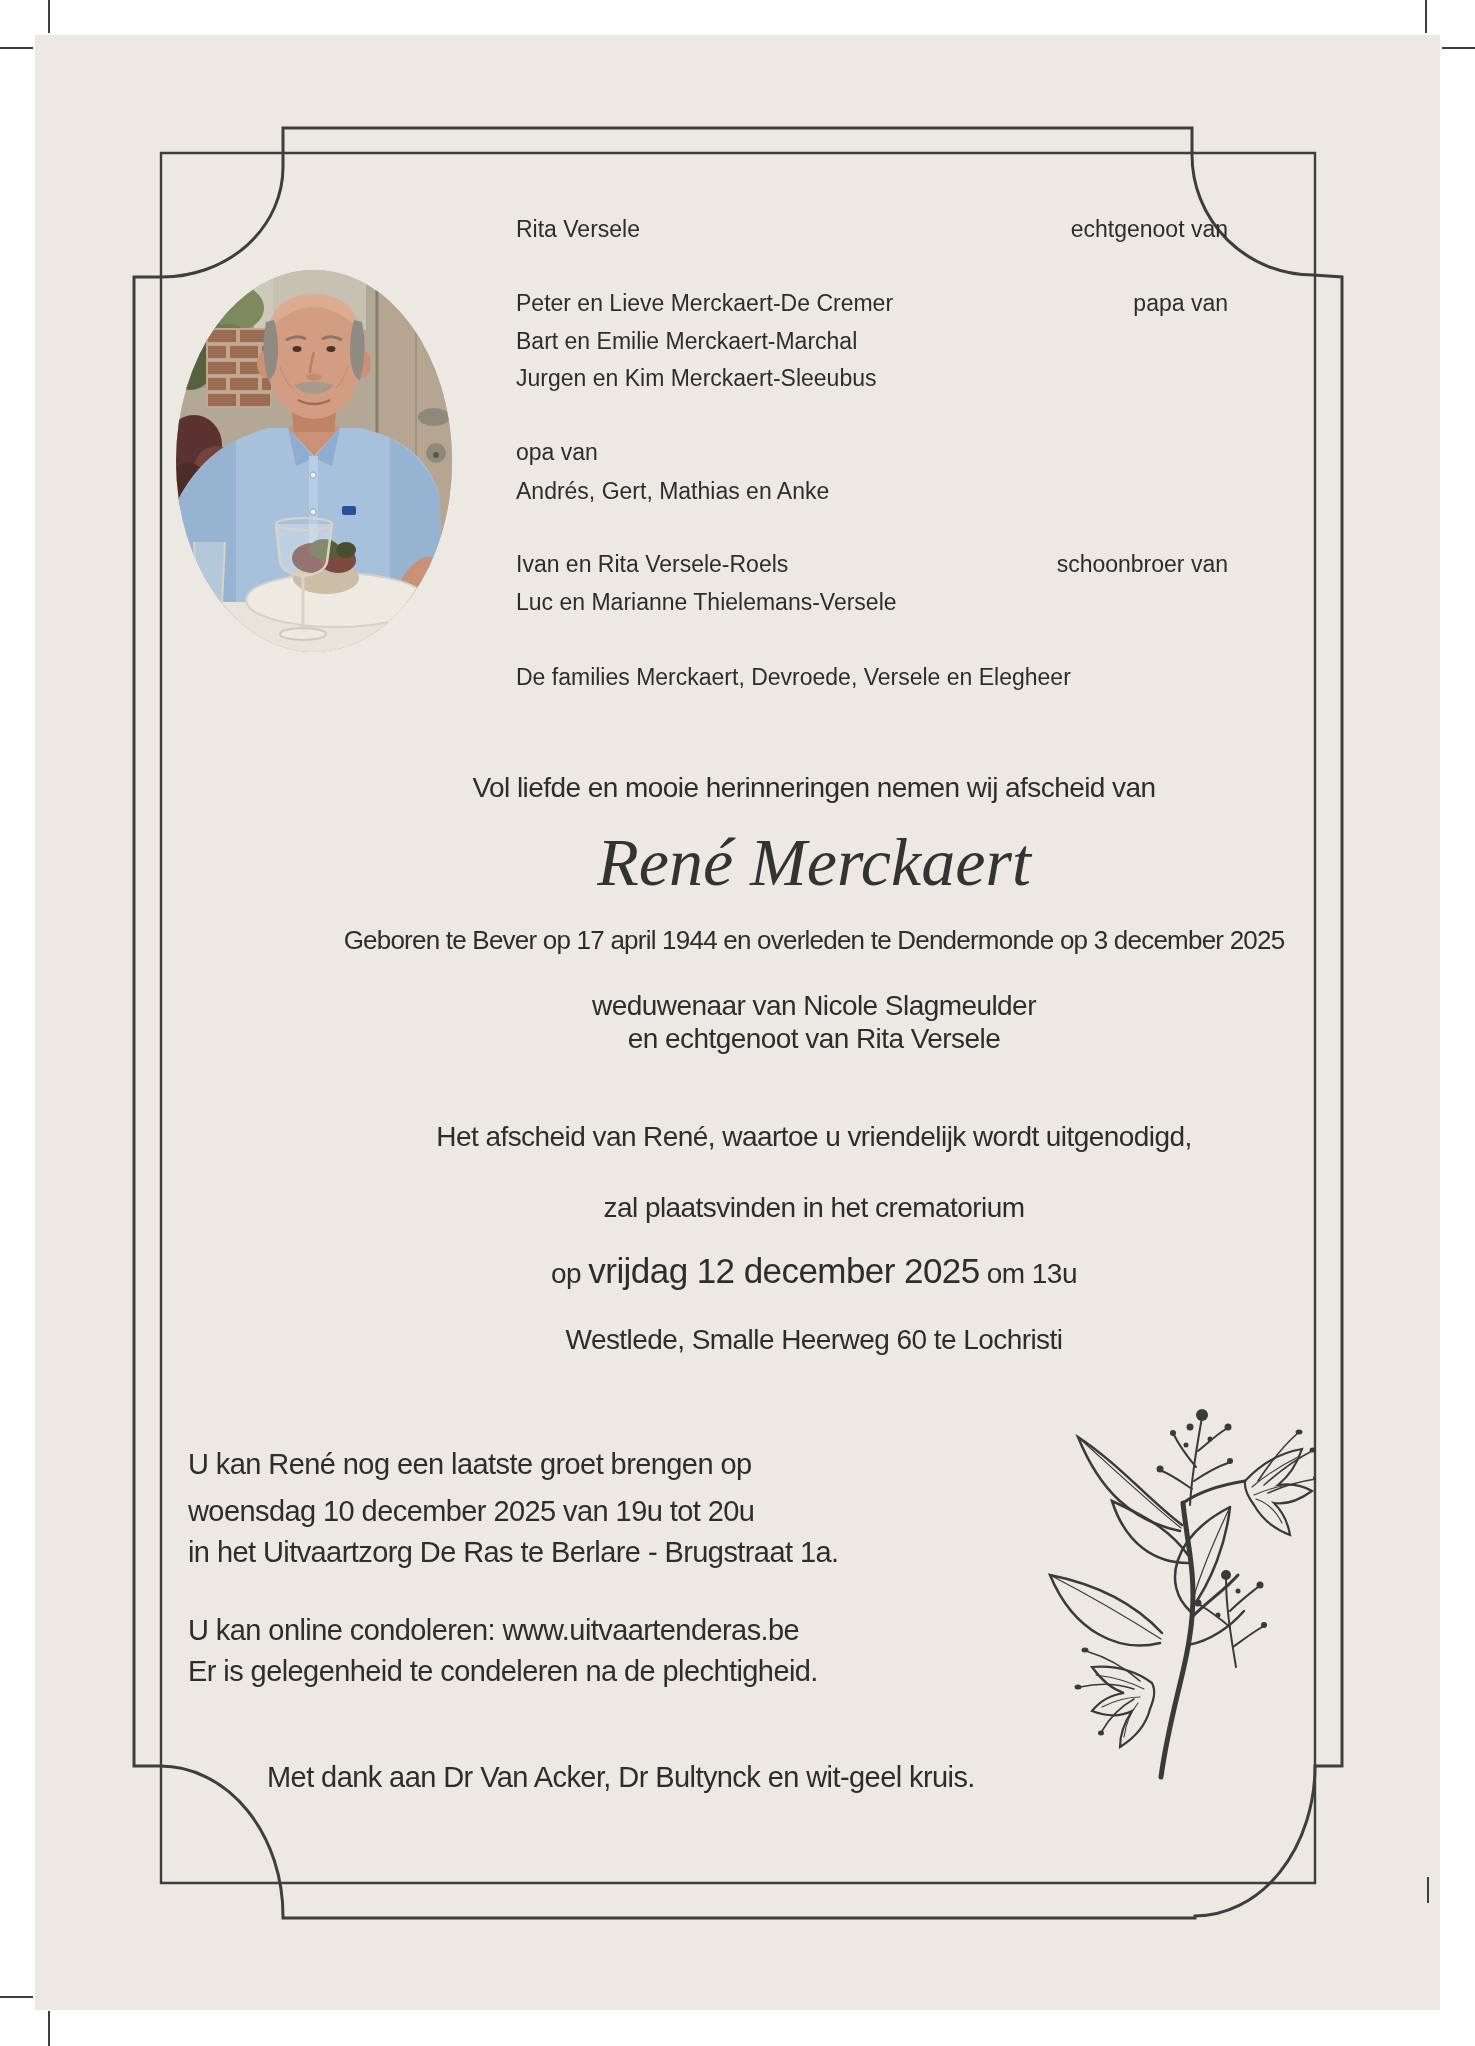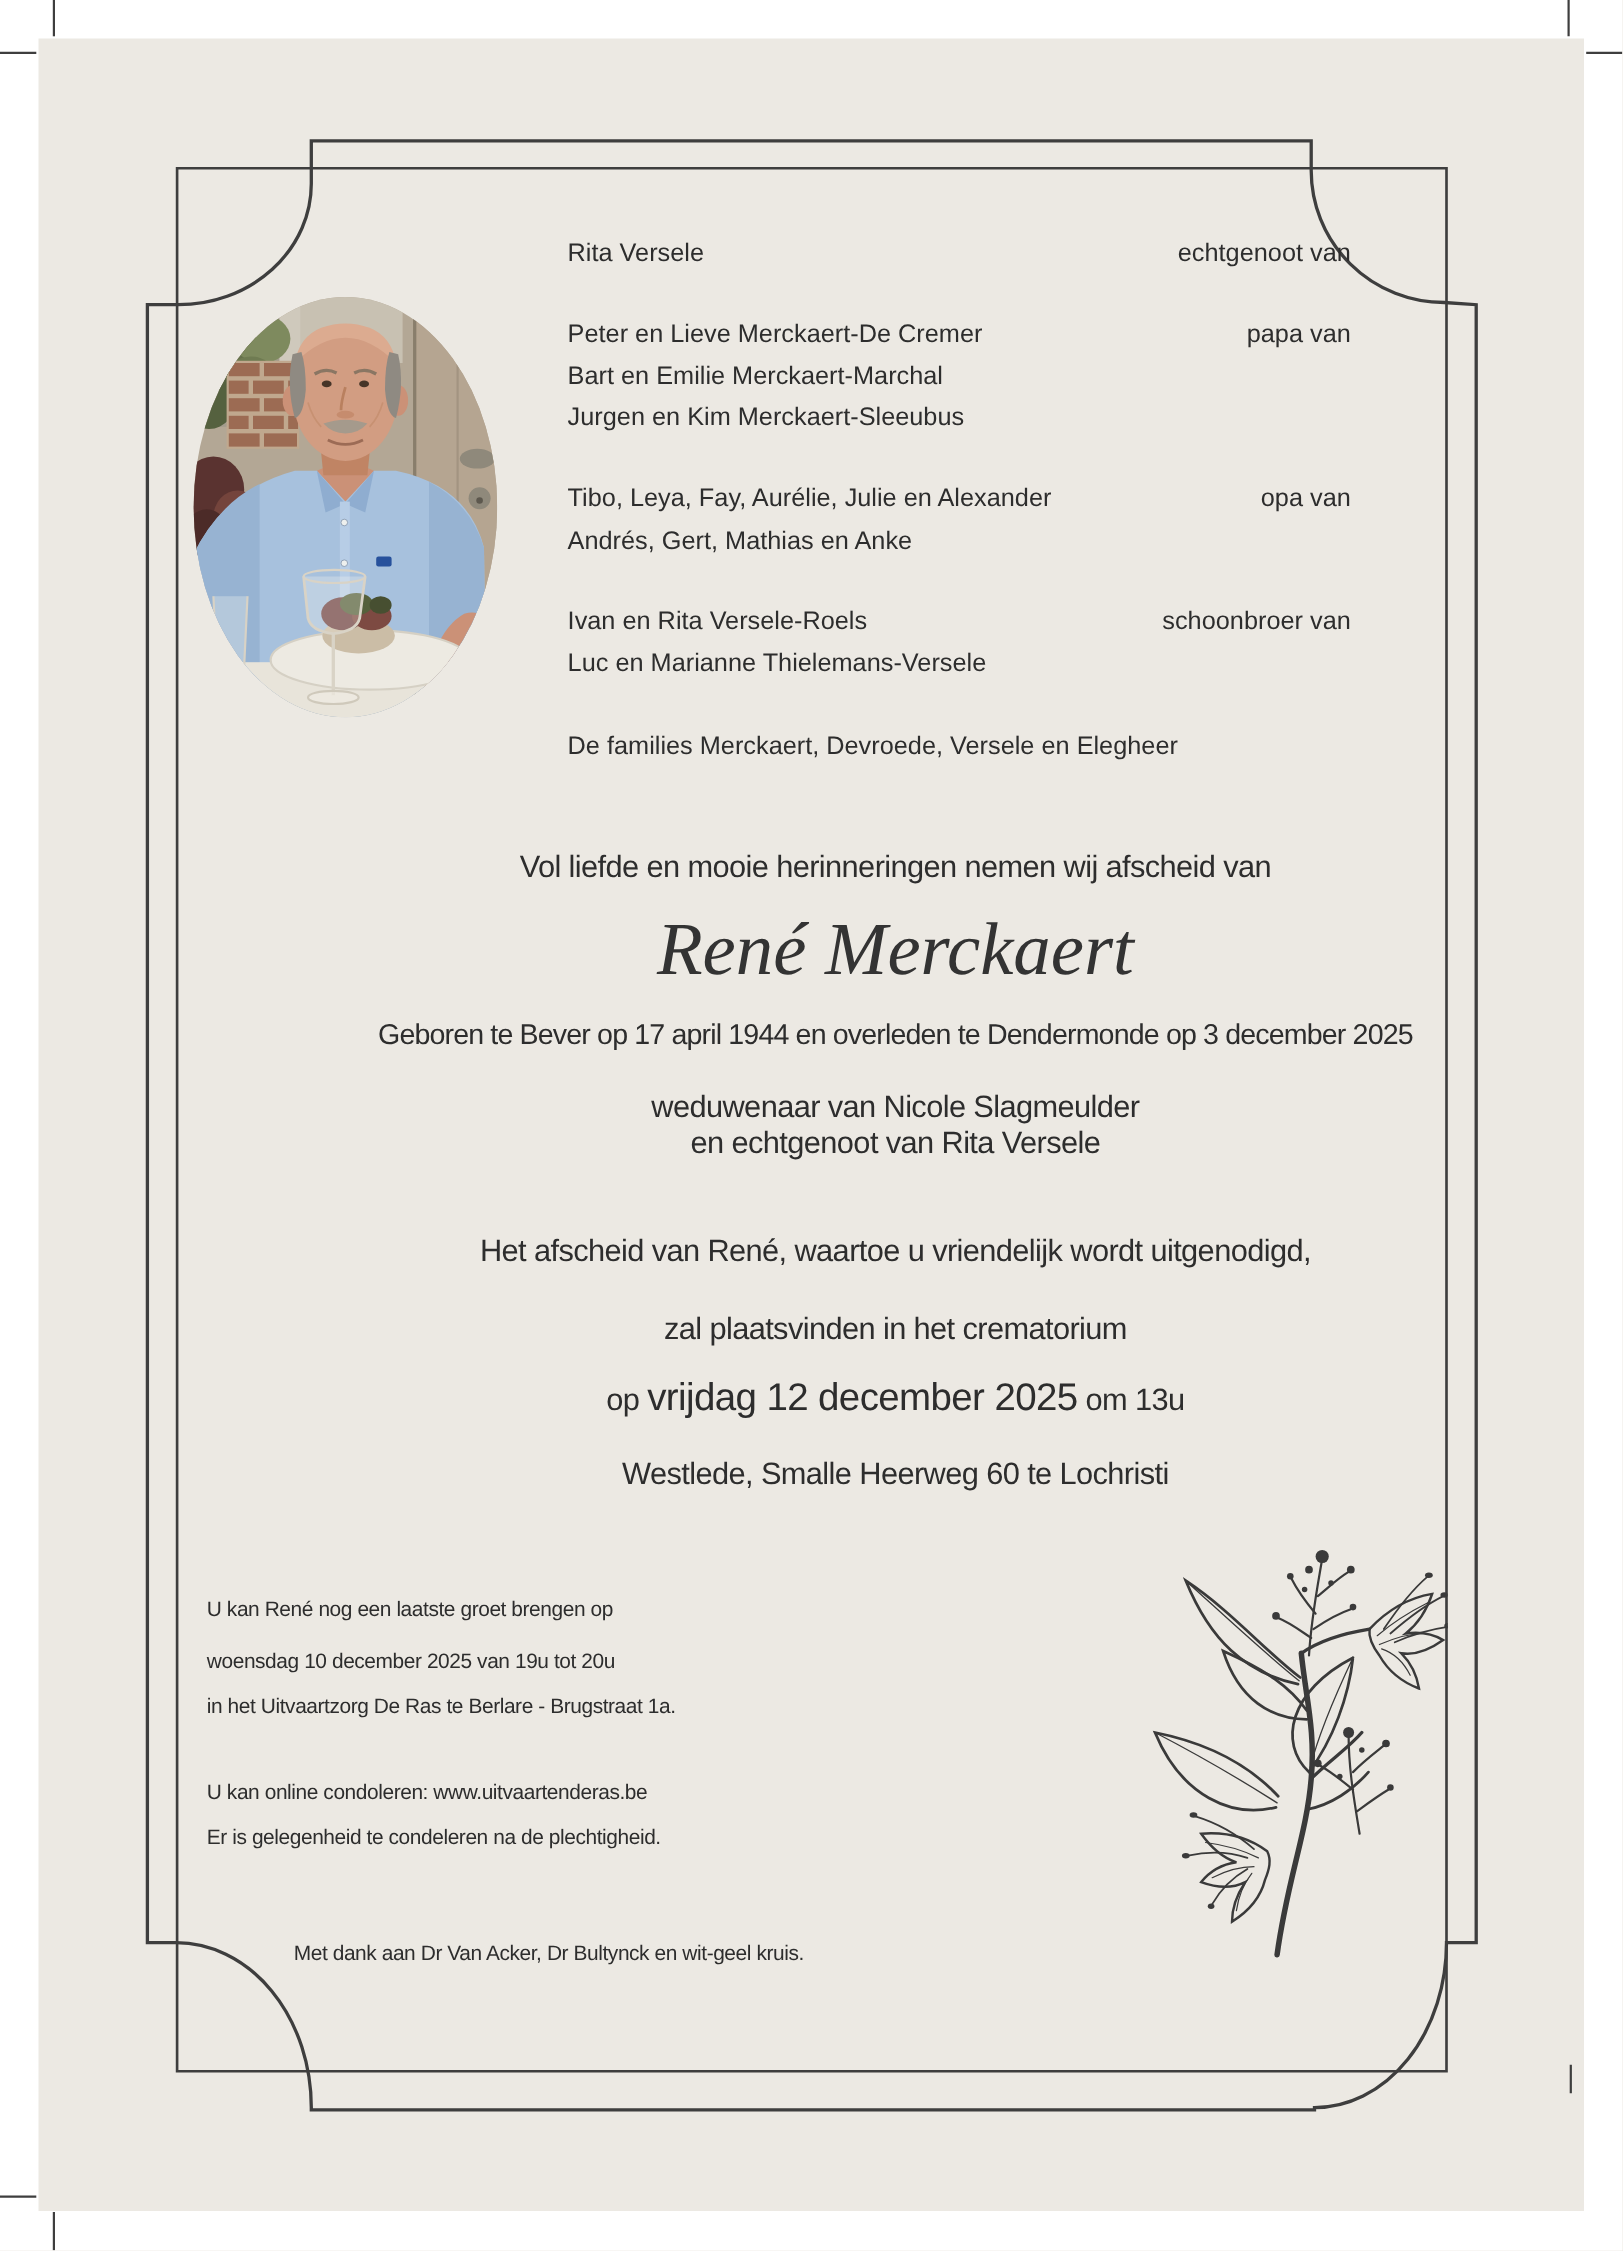--- a/index.html
+++ b/index.html
@@ -21,21 +21,21 @@
   .nrow .rlabel{text-align:right;}
   .center-line{
     position:absolute;left:161px;width:1306px;text-align:center;
     font-size:28px;line-height:36px;
   }
   .deceased-name{
     font-family:"Liberation Serif", serif;font-style:italic;font-weight:400;
     font-size:68px;line-height:80px;color:#333;letter-spacing:0;
   }
   .date-line .big{font-size:35px;}
-  .bottom-line{position:absolute;left:188px;font-size:19px;line-height:30px;}
+  .bottom-line{position:absolute;left:188px;font-size:29px;line-height:30px;}
   .thanks-line{left:267px;}
 </style>
 </head>
 <body>
 
 <div class="card"></div>
 
 <svg class="overlay" width="1475" height="2046" viewBox="0 0 1475 2046">
   <g stroke="#3e3e3e" fill="none">
 
@@ -256,21 +256,20 @@
 </div>
 <div class="nrow" style="top:326px">
   <span>Bart en Emilie Merckaert-Marchal</span>
   <span class="rlabel"></span>
 </div>
 <div class="nrow" style="top:363px">
   <span>Jurgen en Kim Merckaert-Sleeubus</span>
   <span class="rlabel"></span>
 </div>
 <div class="nrow" style="top:437px">
-  <span>Tibo, Leya, Fay, Aurélie, Julie en Alexander</span>
   <span class="rlabel">opa van</span>
 </div>
 <div class="nrow" style="top:476px">
   <span>Andrés, Gert, Mathias en Anke</span>
   <span class="rlabel"></span>
 </div>
 <div class="nrow" style="top:549px">
   <span>Ivan en Rita Versele-Roels</span>
   <span class="rlabel">schoonbroer van</span>
 </div>

